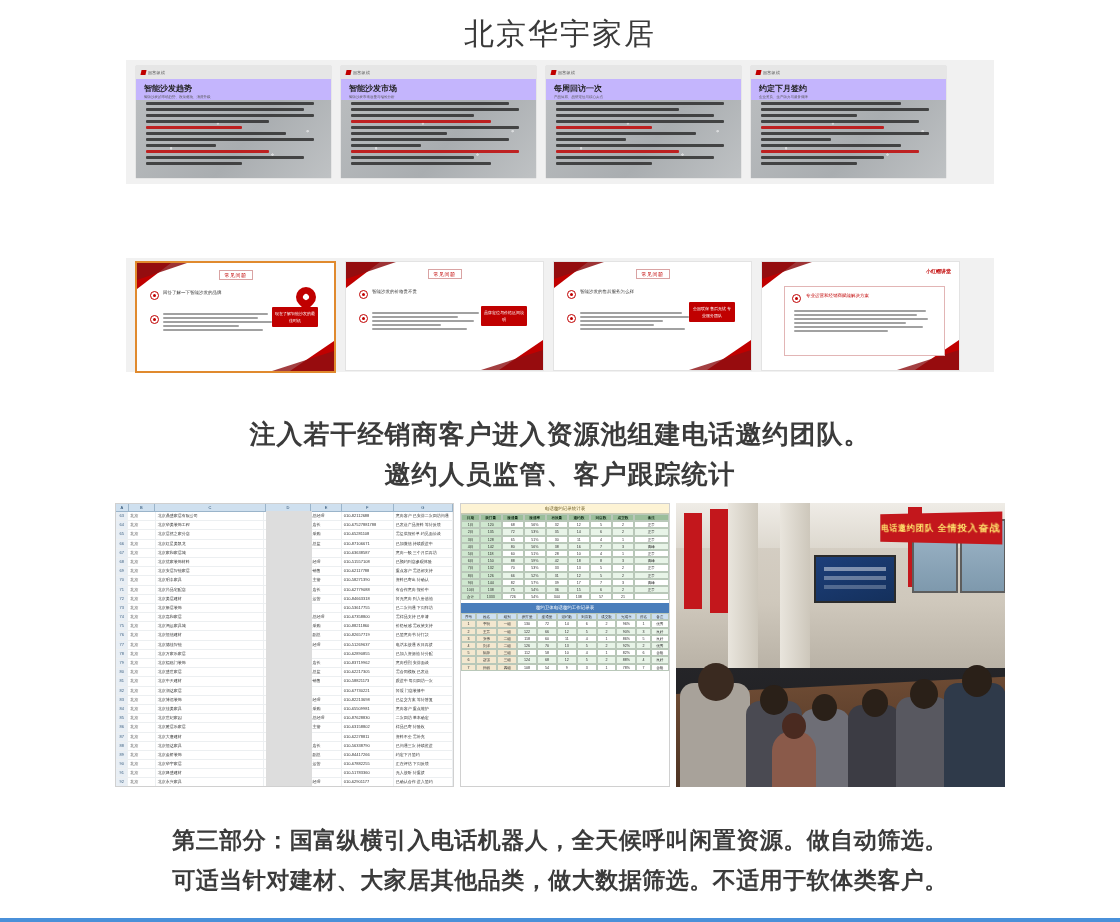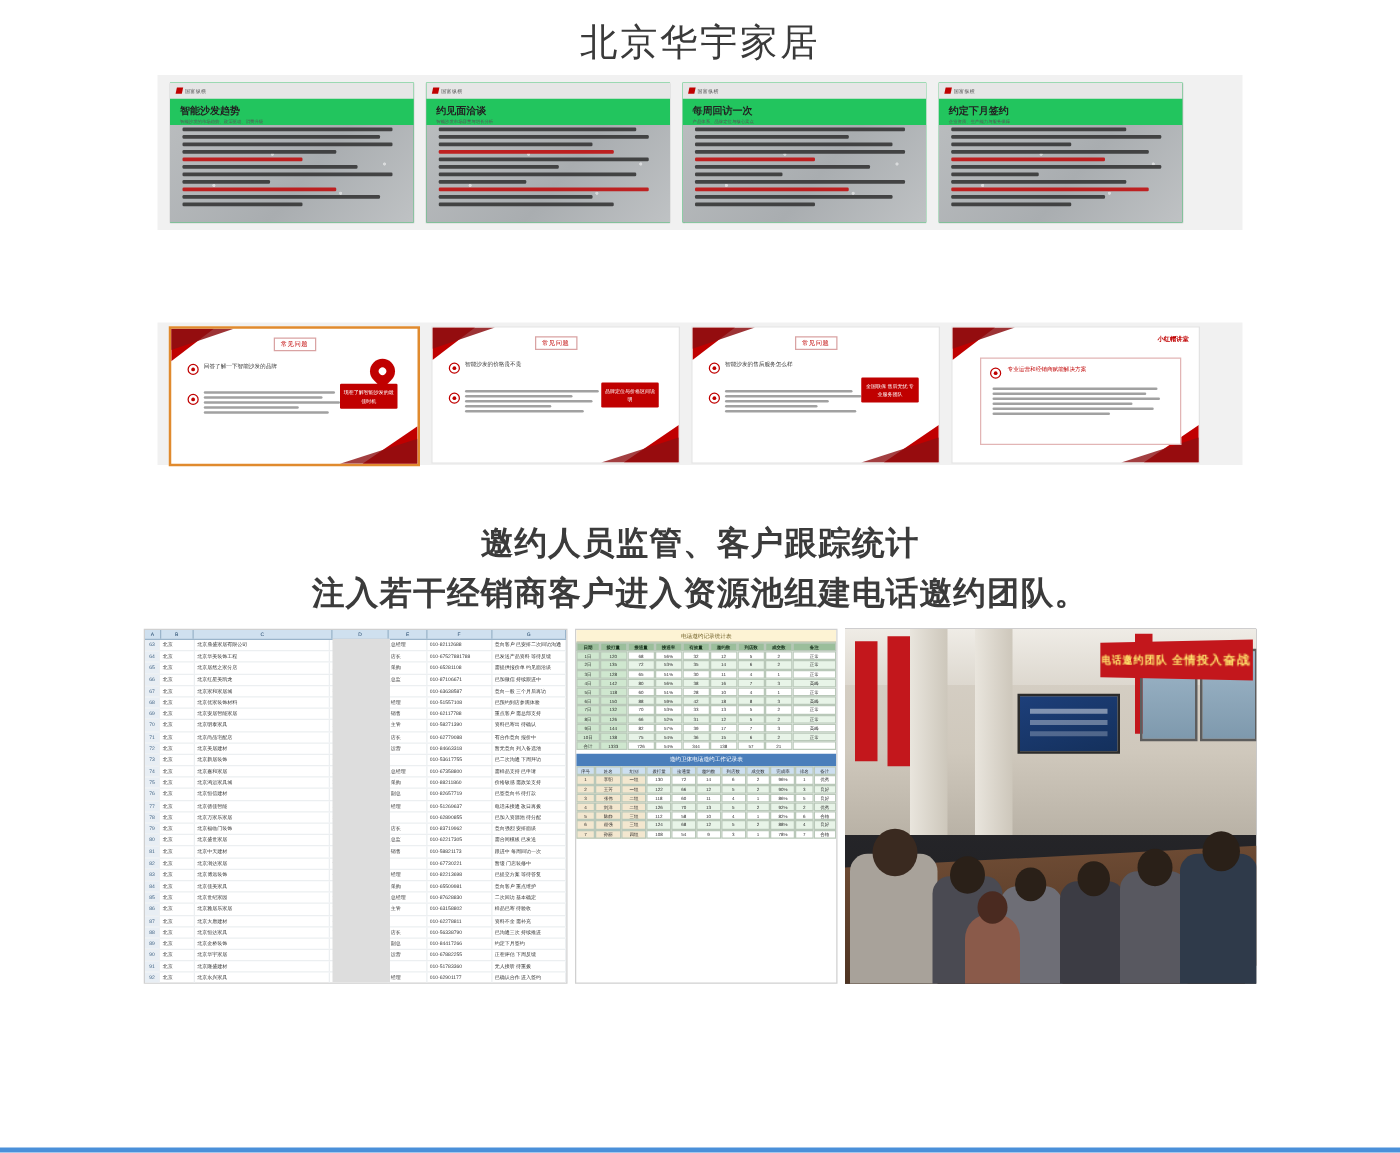--- a/index.html
+++ b/index.html
@@ -39,21 +39,21 @@
     width: 868px;
     height: 124px;
     background: #f1f1f1;
     display: flex;
     align-items: stretch;
   }
   .slide1 {
     width: 195px;
     height: 112px;
     margin: 6px 0 0 10px;
-    background: #22c55e;
+    background: #c4b5fd;
     position: relative;
     overflow: hidden;
     box-shadow: 0 0 1px rgba(0,0,0,0.25);
   }
   .slide1 .s-bar {
     position: absolute;
     left: 0; top: 0;
     width: 100%;
     height: 13px;
     background: #e6e6e6;
@@ -512,21 +512,21 @@
           <div class="tline w55"></div>
       </div>
     </div>
 
     <div class="slide1">
       <div class="s-bg"></div>
       <div class="s-bar">
         <div class="s-logo"></div>
         <div class="s-logo-txt">国富纵横</div>
       </div>
-      <div class="s-title">约见面洽谈</div>
+      <div class="s-title">智能沙发市场</div>
       <div class="s-sub">智能沙发市场容量与增长分析</div>
       <div class="s-text-block">
         <div class="tline w90"></div>
           <div class="tline w96"></div>
           <div class="tline w70"></div>
         <div class="tline red w80"></div>
           <div class="tline w96"></div>
           <div class="tline w55"></div>
         <div class="tline w90"></div>
           <div class="tline w40"></div>
@@ -660,22 +660,22 @@
         <div class="l" style="width:94%"></div>
         <div class="l" style="width:78%"></div>
         <div class="l" style="width:90%"></div>
         <div class="l" style="width:66%"></div>
       </div>
     </div>
 
   </div>
 
   <div id="headline-block">
+    <div>注入若干经销商客户进入资源池组建电话邀约团队。</div>
     <div>邀约人员监管、客户跟踪统计</div>
-    <div>注入若干经销商客户进入资源池组建电话邀约团队。</div>
   </div>
 
   <div id="image-row">
 
     <div class="img-panel" id="panel-excel-list">
       <div class="hdr">
         <span style="width:12px">A</span>
         <span style="width:26px">B</span>
         <span style="width:112px">C</span>
         <span style="width:46px">D</span>
@@ -1235,16 +1235,20 @@
 
       <div class="ph-person" style="left:268px; width:62px; height:104px; background:#2f3a4a;"></div>
       <div class="ph-head" style="left:286px; bottom:90px; width:30px; height:32px;"></div>
 
       <div class="ph-person" style="left:96px; width:44px; height:56px; background:#8a5a4a; border-radius:20px 20px 0 0;"></div>
       <div class="ph-head" style="left:106px; bottom:48px; width:24px; height:26px; background:#4a2a20;"></div>
     </div>
 
   </div>
 
+  <div id="bottom-text">
+    <div>第三部分：国富纵横引入电话机器人，全天候呼叫闲置资源。做自动筛选。</div>
+    <div>可适当针对建材、大家居其他品类，做大数据筛选。不适用于软体类客户。</div>
+  </div>
 
   <div id="bottom-rule"></div>
 
 </div>
 
 </body></html>

